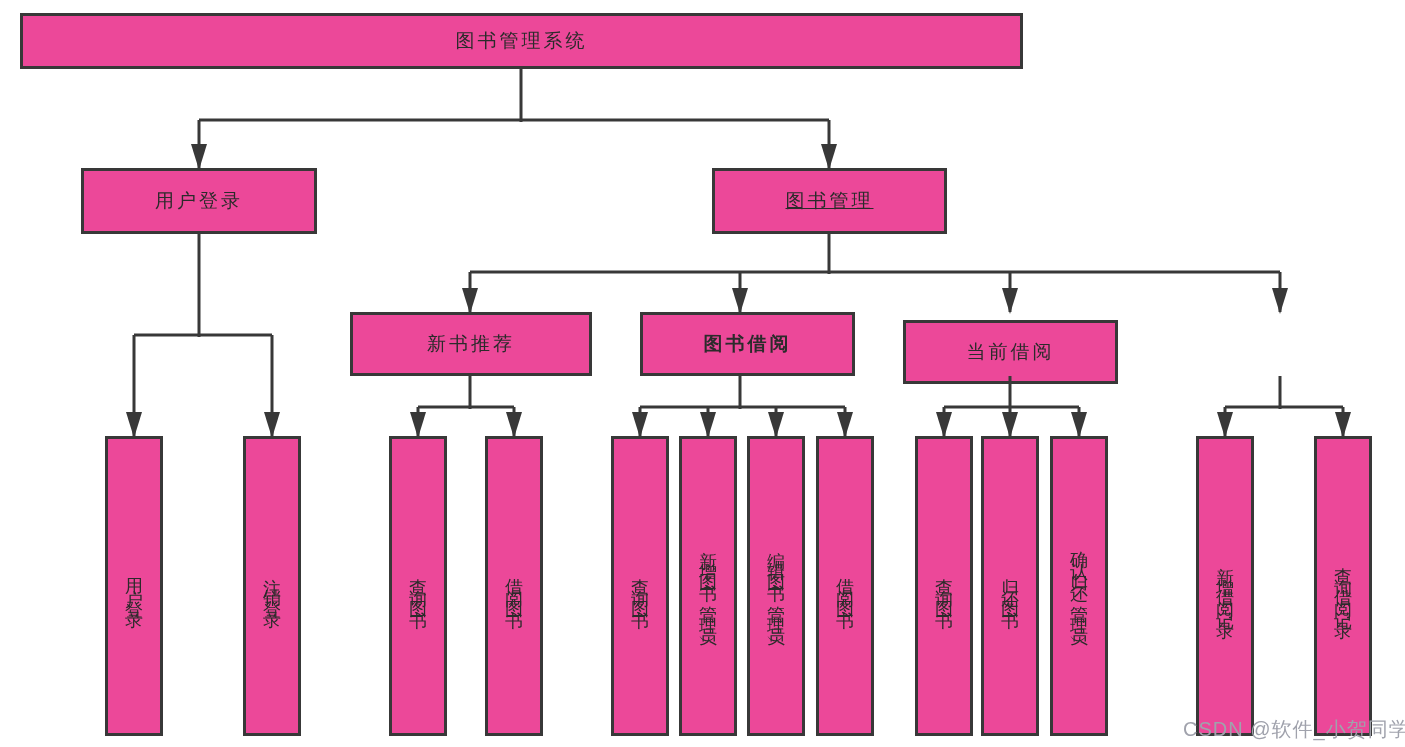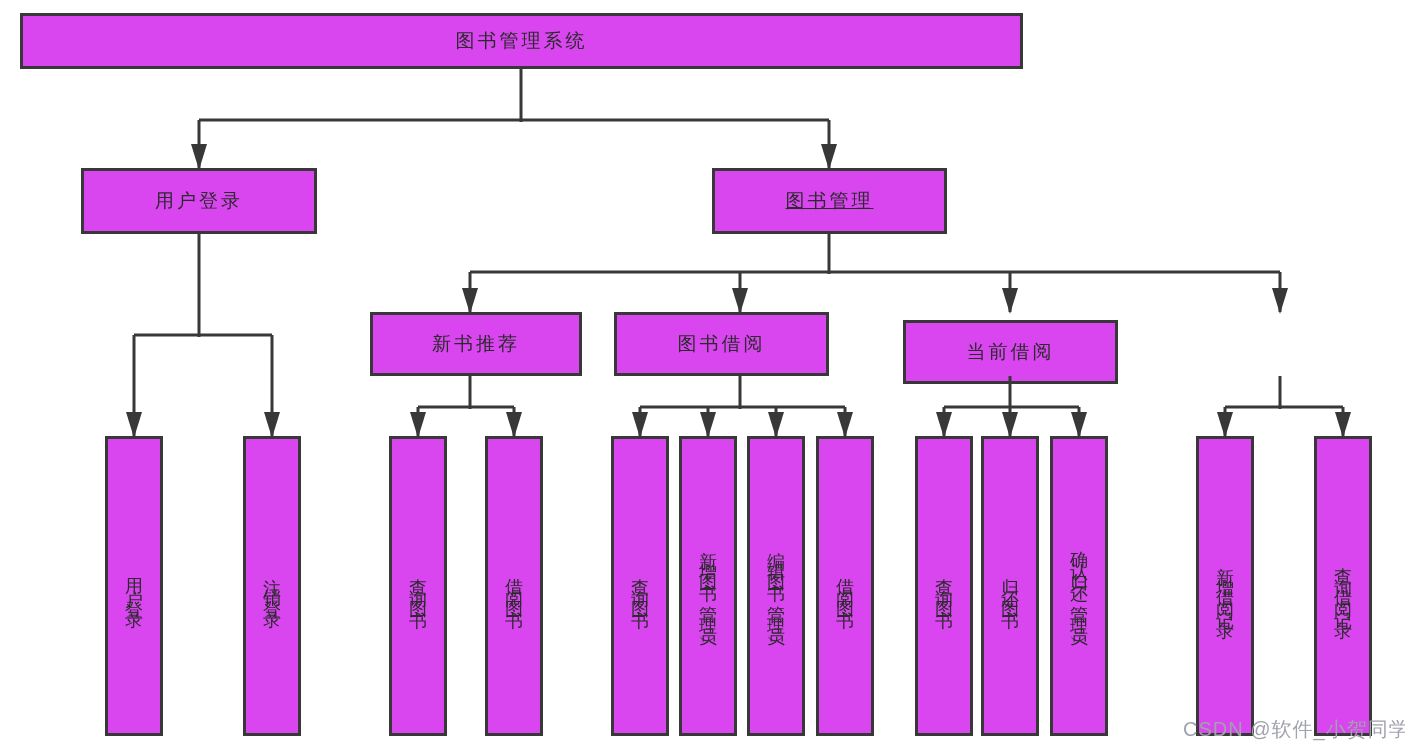--- a/index.html
+++ b/index.html
@@ -2,21 +2,21 @@
 <html><head>
 <meta charset="utf-8">
 <style>
   html,body{margin:0;padding:0;}
   body{
     width:1405px;height:747px;position:relative;background:#ffffff;
     font-family:"Liberation Sans",sans-serif;overflow:hidden;
   }
   .stage{position:absolute;left:0;top:0;width:1405px;height:747px;}
   .node{
-    position:absolute;box-sizing:border-box;background:#d946ef;
+    position:absolute;box-sizing:border-box;background:#ec4899;
     border:3px solid #383838;color:#2b2b2b;
     display:flex;align-items:center;justify-content:center;
     font-size:19px;letter-spacing:3px;white-space:nowrap;z-index:2;
   }
   .leaf{
     writing-mode:vertical-lr;text-orientation:mixed;
     font-size:18px;letter-spacing:11px;line-height:1;
     white-space:normal;
   }
   .connectors{position:absolute;left:0;top:0;z-index:3;pointer-events:none;}
@@ -30,22 +30,22 @@
 </head>
 <body>
 
 <div class="stage">
 
   <div class="node" style="left:20px;top:13px;width:1003px;height:56px;">图书管理系统</div>
 
   <div class="node" style="left:81px;top:168px;width:236px;height:66px;">用户登录</div>
   <div class="node" style="left:712px;top:168px;width:235px;height:66px;text-decoration:underline;">图书管理</div>
 
-  <div class="node" style="left:370px;top:312px;width:212px;height:64px;">新书推荐</div>
-  <div class="node" style="left:614px;top:312px;width:215px;height:64px;">图书借阅</div>
+  <div class="node" style="left:350px;top:312px;width:242px;height:64px;">新书推荐</div>
+  <div class="node" style="left:640px;top:312px;width:215px;height:64px;font-weight:bold;">图书借阅</div>
   <div class="node" style="left:903px;top:312px;width:215px;height:64px;margin-top:8px;">当前借阅</div>
 
   <div class="node leaf" style="left:105px;top:436px;width:58px;height:300px;">用户登录</div>
   <div class="node leaf" style="left:243px;top:436px;width:58px;height:300px;">注销登录</div>
 
   <div class="node leaf" style="left:389px;top:436px;width:58px;height:300px;">查询图书</div>
   <div class="node leaf" style="left:485px;top:436px;width:58px;height:300px;">借阅图书</div>
 
   <div class="node leaf" style="left:611px;top:436px;width:58px;height:300px;">查询图书</div>
   <div class="node leaf" style="left:679px;top:436px;width:58px;height:300px;">新增图书（管理员）</div>

